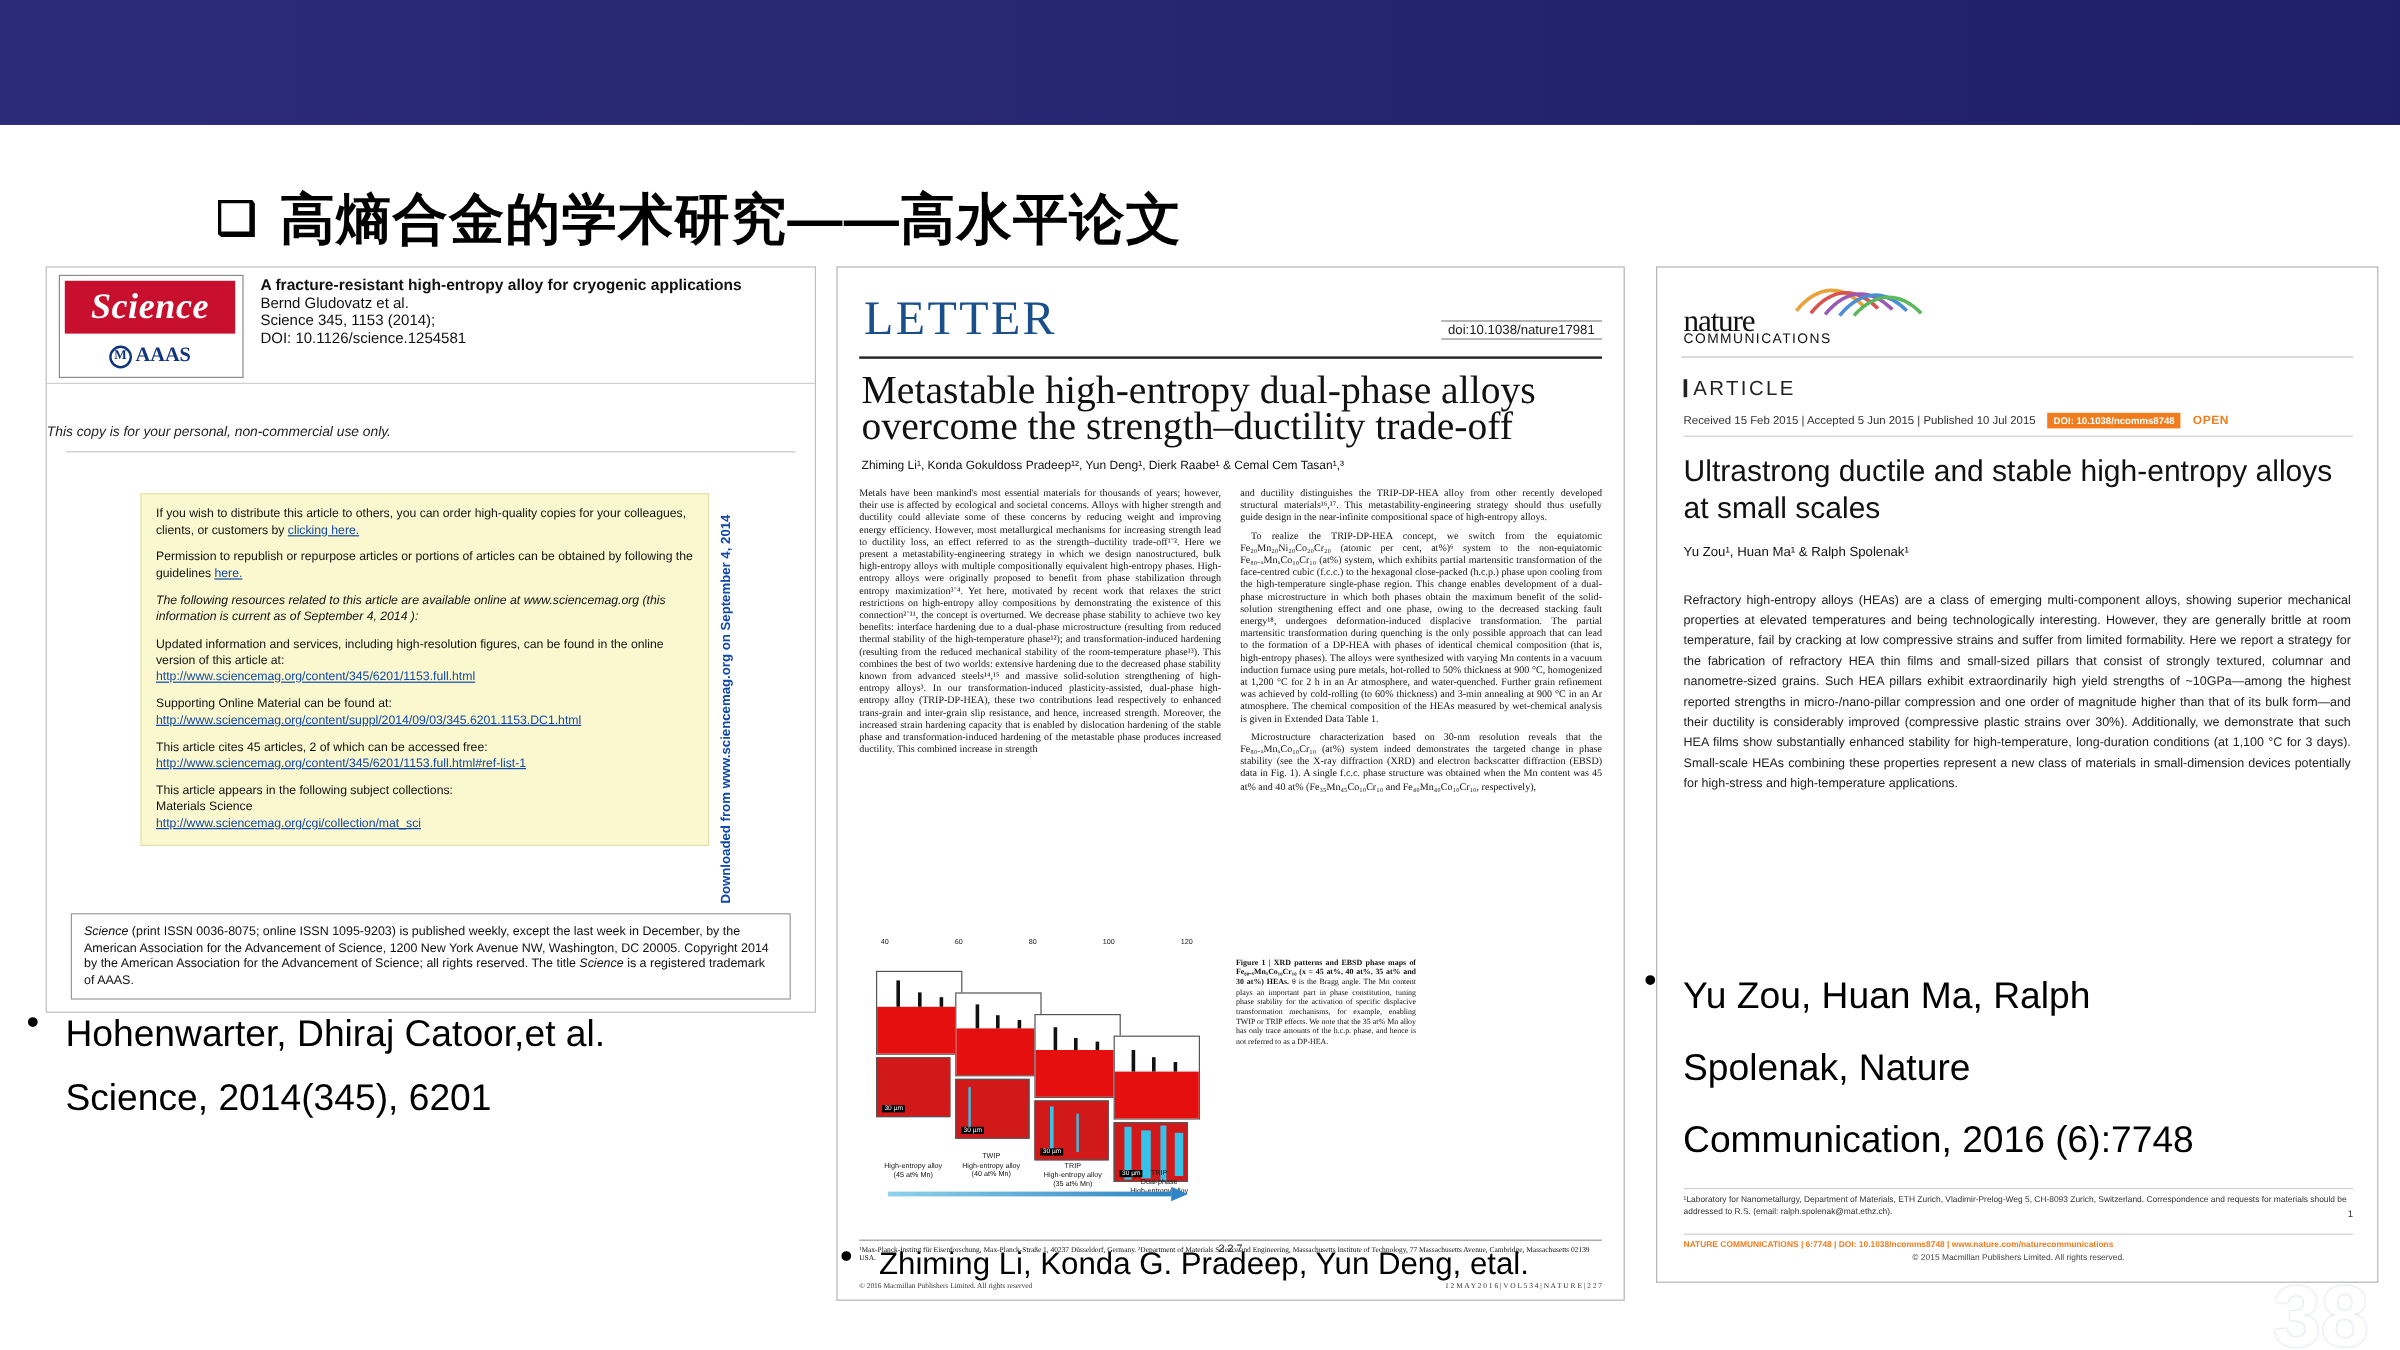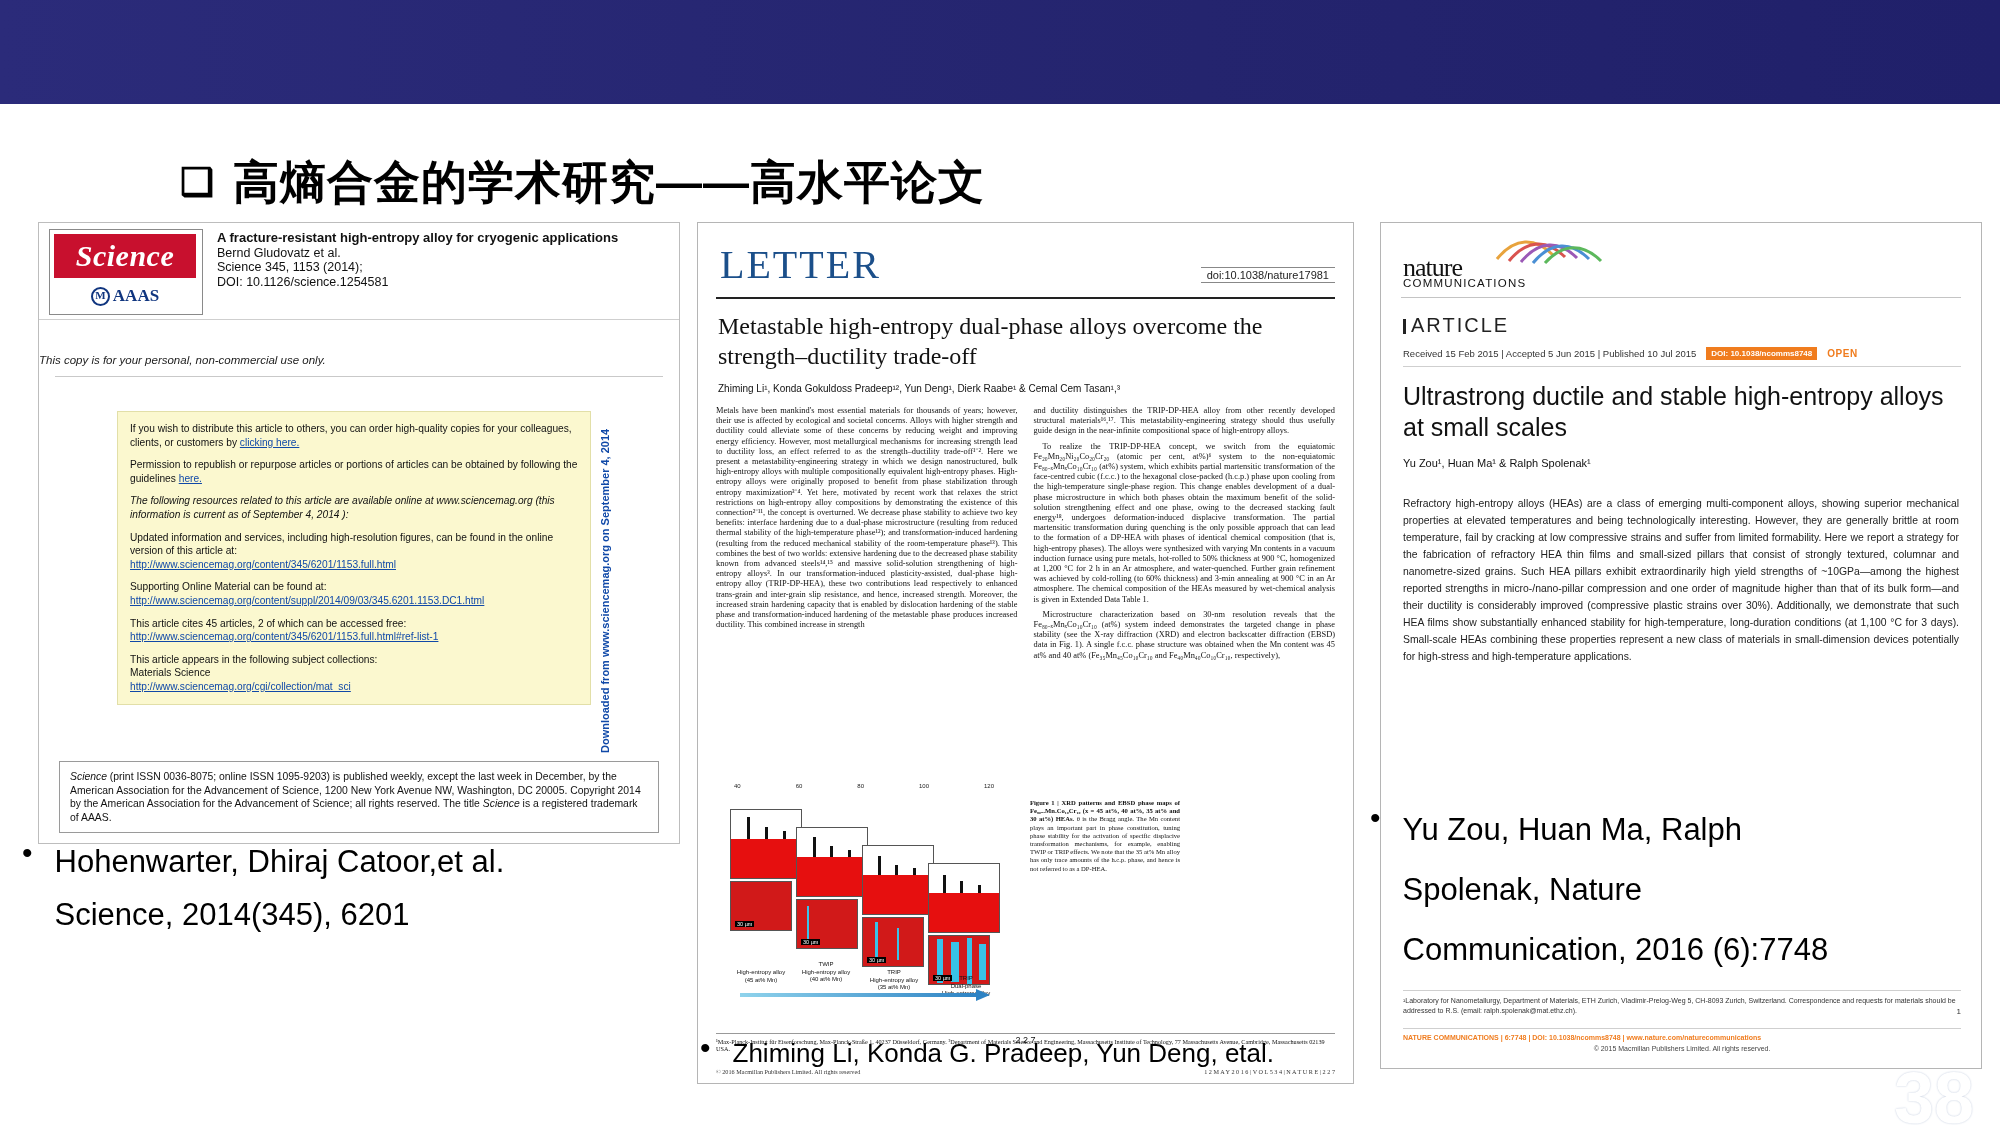--- a/index.html
+++ b/index.html
@@ -232,21 +232,21 @@
     border-bottom: 1px solid #888;
     padding: 1px 6px;
   }
   .let-rule {
     margin: 0 18px;
     border-top: 2px solid #222;
   }
   .let-headline {
     margin: 12px 20px 0 20px;
     font-family: "Liberation Serif", serif;
-    font-size: 24px;
+    font-size: 33px;
     line-height: 30px;
     color: #111;
     font-weight: normal;
   }
   .let-authors {
     margin: 12px 20px 0 20px;
     font-size: 10px;
     color: #111;
   }
   .let-body {
@@ -430,21 +430,21 @@
     position: absolute;
     left: 92px; top: -2px;
     width: 140px; height: 30px;
   }
   .nc-rule {
     margin: 8px 20px 0 20px;
     border-top: 1px solid #c4c4c4;
   }
   .nc-article {
     margin: 16px 0 0 22px;
-    font-size: 20px;
+    font-size: 17px;
     letter-spacing: 2px;
     color: #222;
   }
   .nc-article .bar {
     display: inline-block;
     width: 3px; height: 15px;
     background: #222;
     margin-right: 5px;
     vertical-align: -2px;
   }

